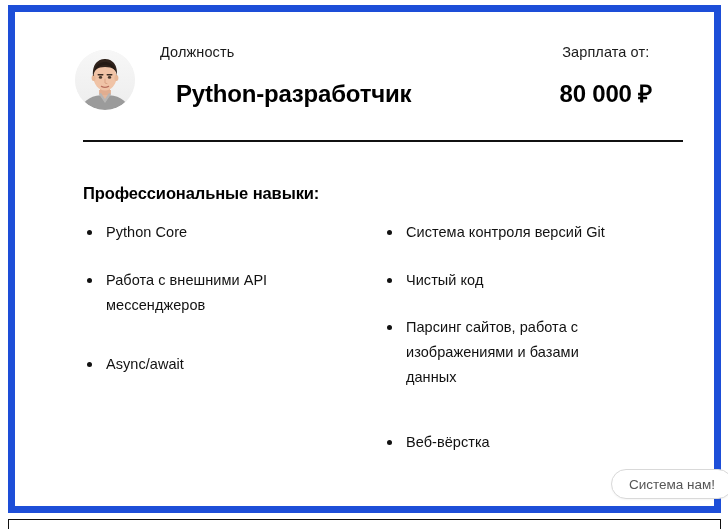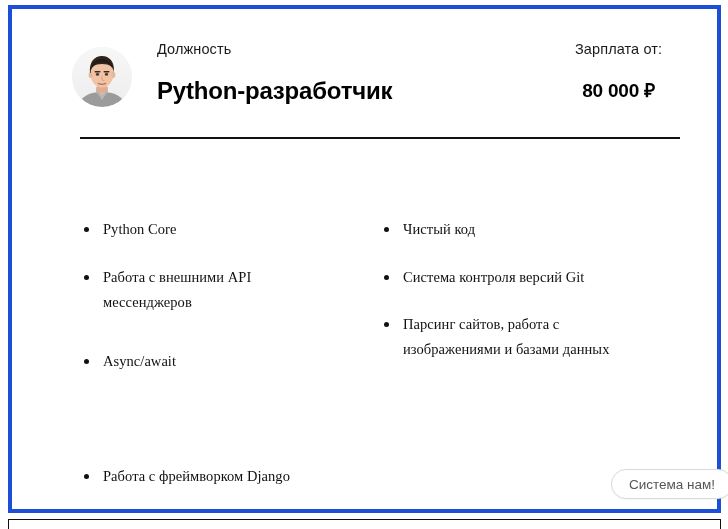--- a/index.html
+++ b/index.html
@@ -16,21 +16,21 @@
     position: relative;
   }
 
   
   .vacancy-card {
     position: absolute;
     left: 8px;
     top: 5px;
     width: 713px;
     height: 508px;
-    border: 4px solid #1d4ed8;
+    border: 7px solid #1d4ed8;
     background: #ffffff;
     box-sizing: border-box;
   }
 
   .next-section {
     position: absolute;
     left: 8px;
     top: 519px;
     width: 713px;
     height: 30px;
@@ -80,25 +80,25 @@
     font-weight: 400;
     letter-spacing: 0.1px;
     margin: 0 0 18px 0;
   }
 
   .job-title {
     font-size: 24px;
     line-height: 28px;
     font-weight: 700;
     color: #000000;
-    margin: 0;
+    margin: 16px;
     letter-spacing: -0.2px;
   }
   .salary-value {
-    font-size: 19px;
+    font-size: 24px;
     line-height: 28px;
     font-weight: 700;
     color: #000000;
     margin: 9px;
     white-space: nowrap;
     letter-spacing: -0.2px;
   }
 
   
   .divider {
@@ -142,21 +142,20 @@
   }
   .skill-item {
     position: relative;
     padding-left: 23px;
     font-size: 14.5px;
     line-height: 25px;
     color: #111111;
     margin-bottom: 24px;
     max-width: 215px;
     letter-spacing: 0.05px;
-    font-family: Liberation Serif, serif;
   }
   .skill-item:last-child { margin-bottom: 0; }
   .skill-item .bullet {
     position: absolute;
     left: 4px;
     top: 10px;
     width: 5px;
     height: 5px;
     border-radius: 50%;
     background: #111111;
@@ -246,57 +245,58 @@
 
     <div class="header-right">
       <p class="meta-label">Зарплата от:</p>
       <p class="salary-value">80 000 ₽</p>
     </div>
 
   </div>
 
   <div class="divider"></div>
 
+  <h2 class="skills-heading">Профессиональные навыки:</h2>
 
   <div class="skills-columns">
 
     <div class="skills-col col-left">
       <ul>
         <li class="skill-item">
           <span class="bullet"></span>
           <span>Python Core</span>
         </li>
         <li class="skill-item">
           <span class="bullet"></span>
           <span>Работа с внешними API мессенджеров</span>
         </li>
         <li class="skill-item">
           <span class="bullet"></span>
           <span>Async/await</span>
         </li>
-        <li class="skill-item">
-          <span class="bullet"></span>
-          <span>Работа с фреймворком Django</span>
-        </li>
       </ul>
     </div>
 
     <div class="skills-col col-right">
       <ul>
         <li class="skill-item">
           <span class="bullet"></span>
+          <span>Система контроля версий Git</span>
+        </li>
+        <li class="skill-item">
+          <span class="bullet"></span>
           <span>Чистый код</span>
         </li>
         <li class="skill-item">
           <span class="bullet"></span>
-          <span>Система контроля версий Git</span>
-        </li>
-        <li class="skill-item">
-          <span class="bullet"></span>
           <span>Парсинг сайтов, работа с изображениями и базами данных</span>
+        </li>
+        <li class="skill-item">
+          <span class="bullet"></span>
+          <span>Веб-вёрстка</span>
         </li>
       </ul>
     </div>
 
   </div>
 
 </div>
 
 <div class="next-section"></div>
 

